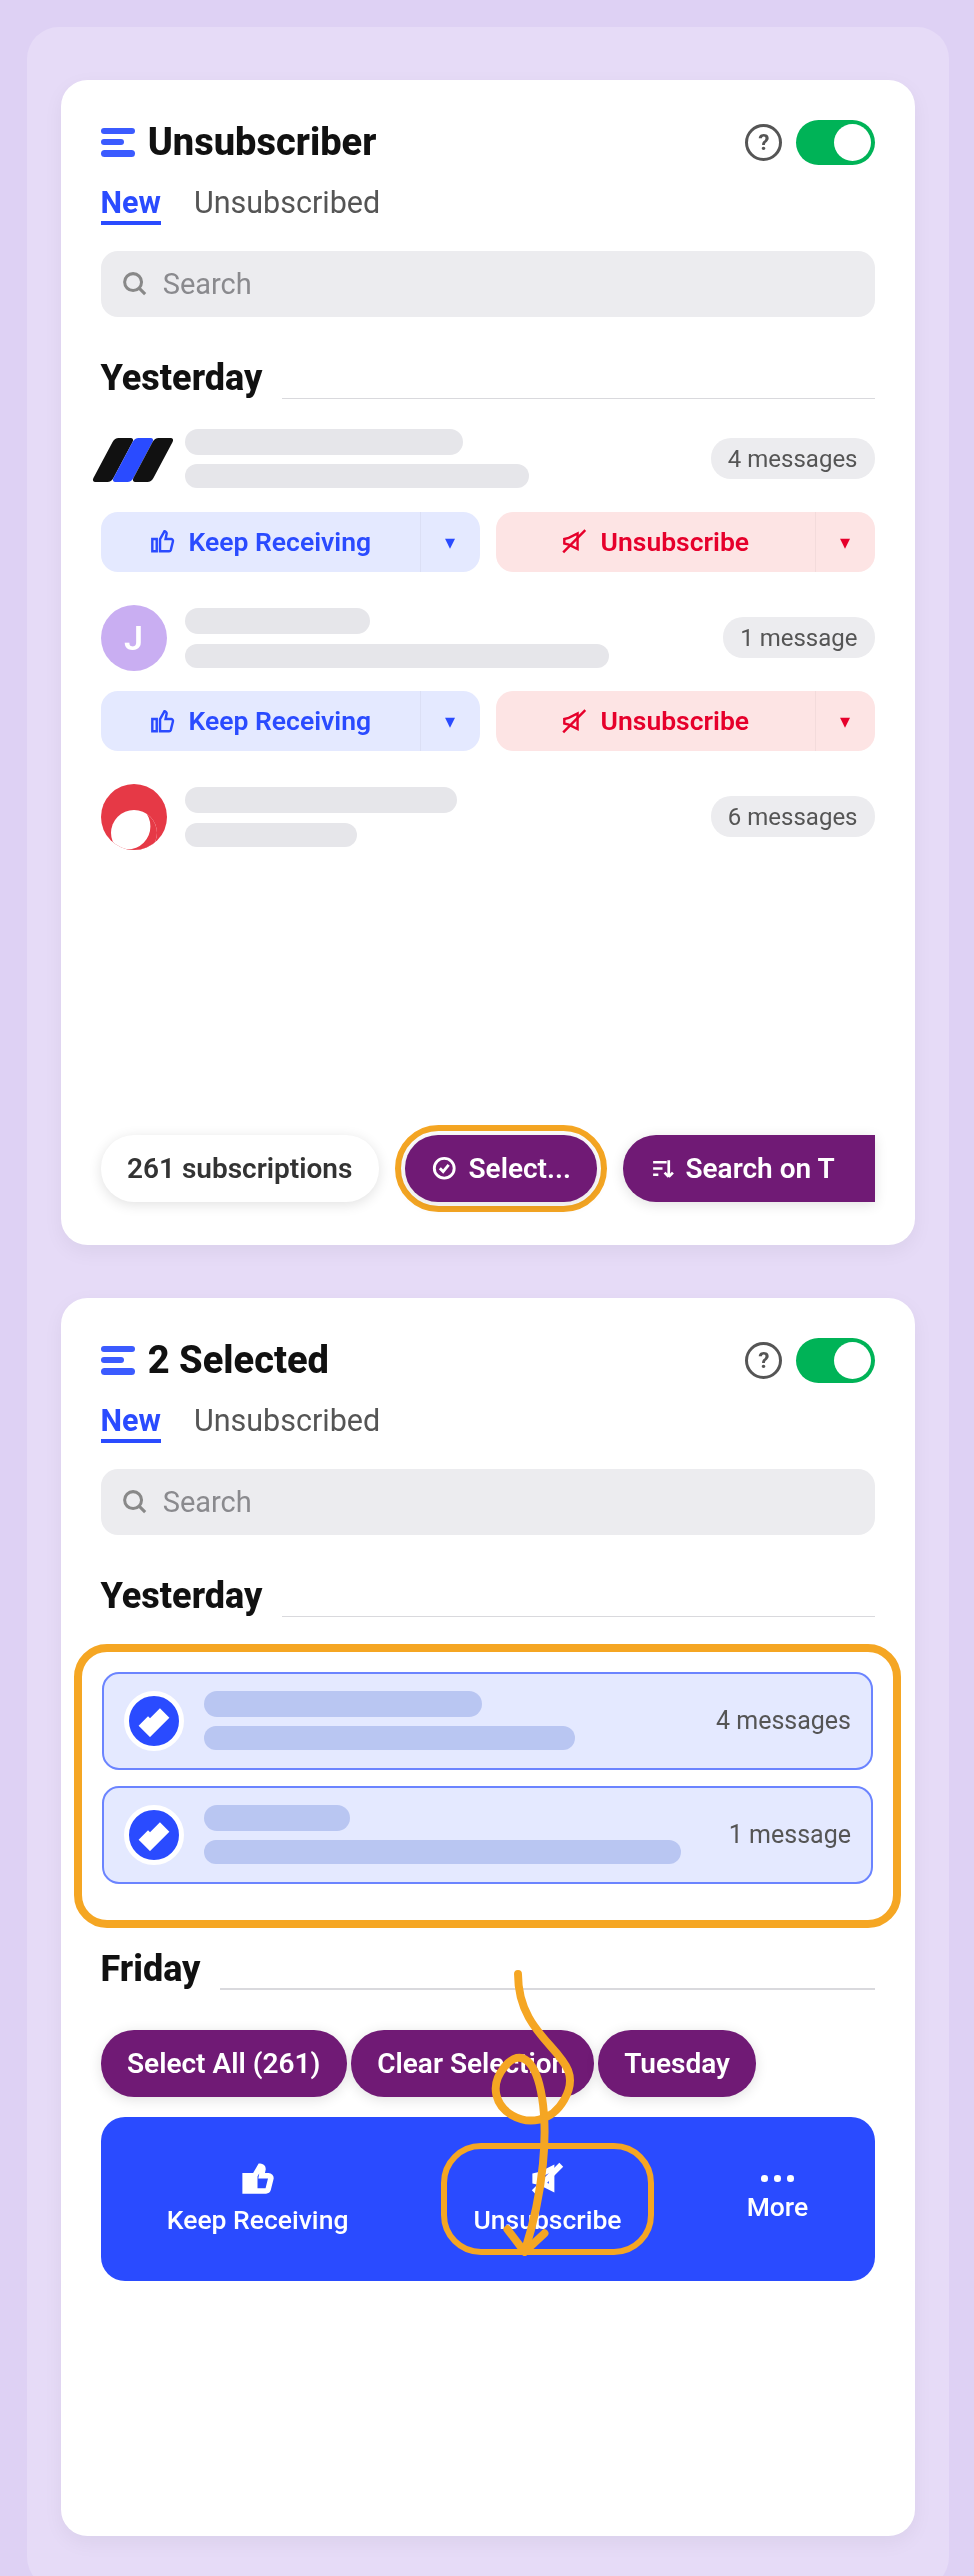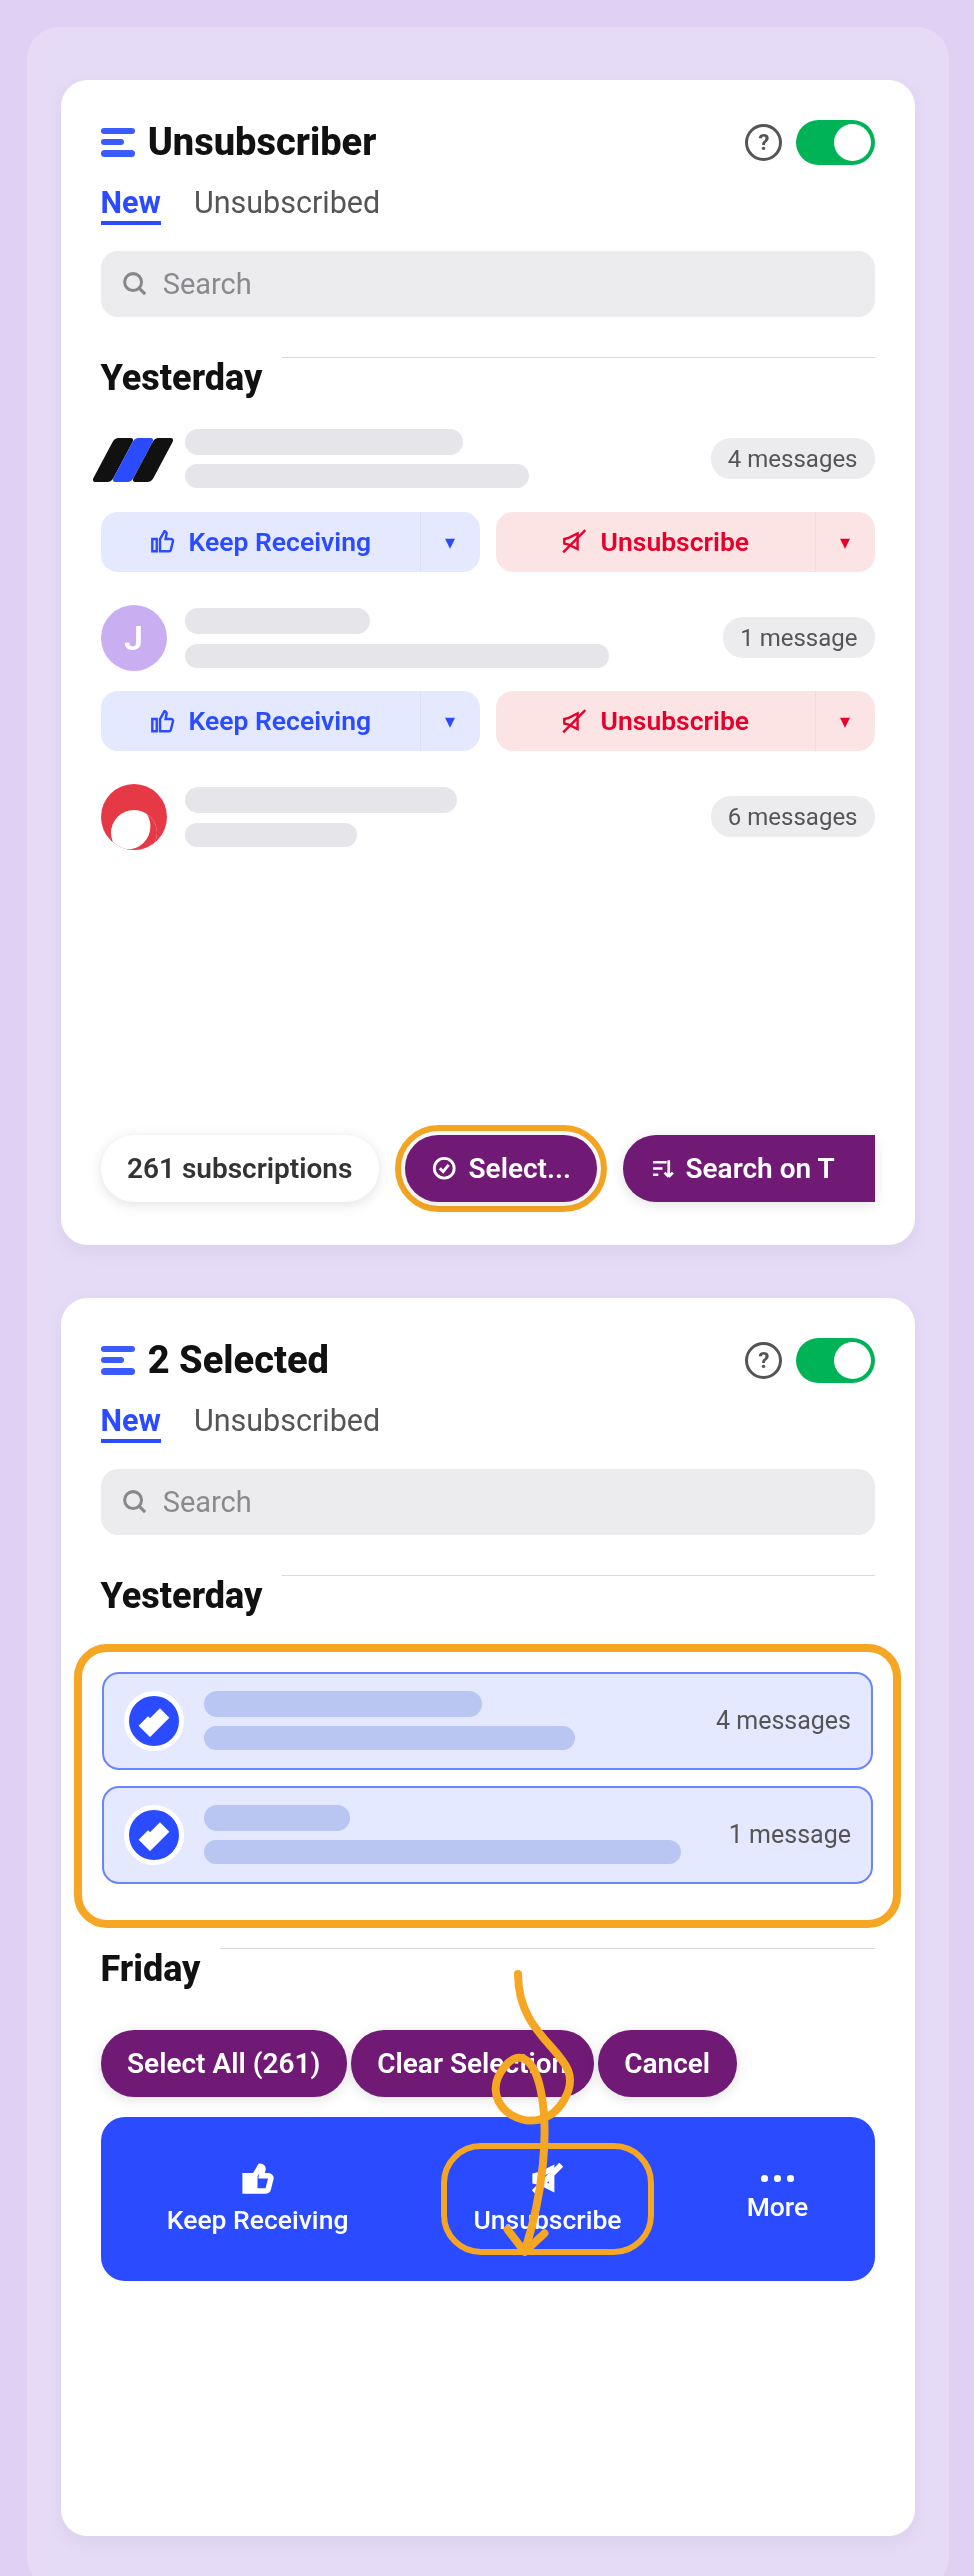--- a/index.html
+++ b/index.html
@@ -20,21 +20,21 @@
   .toggle::after { content:""; position:absolute; right:4px; top:4px; width:37px; height:37px; background:#fff; border-radius:50%; }
 
   .tabs { display:flex; gap:33px; font-size:30.5px; margin-bottom:26.5px; }
   .tab { color:#555; padding-bottom:1px; }
   .tab.active { color:#2a4bff; font-weight:700; border-bottom:4px solid #2a4bff; }
 
   .search { background:#ececef; border-radius:17px; height:66px; display:flex; align-items:center; padding:0 20px; gap:13.2px; margin-bottom:40px; }
   .search svg { width:29px; height:29px; stroke:#888; }
   .search-ph { font-size:29px; color:#8a8a8e; }
 
-  .sec-title-row { display:flex; align-items:flex-start; gap:20px; margin-bottom:26.5px; }
+  .sec-title-row { display:flex; align-items:flex-end; gap:20px; margin-bottom:26.5px; }
   .sec-title { font-size:36px; font-weight:800; color:#111; }
   .sec-line { flex:1; height:1.3px; background:#d9d9dd; }
 
   .item { display:flex; align-items:center; gap:18.5px; margin-bottom:20px; }
   .avatar { width:66px; height:66px; border-radius:50%; background:#ddd; flex-shrink:0; display:flex; align-items:center; justify-content:center; }
   .avatar.v1 { background:#fff; }
   .avatar.v2 { background:#c9aef2; color:#fff; font-size:34px; font-weight:600; }
   .avatar.v3 { background:#e63946; position:relative; overflow:hidden; }
   .avatar.v3::after { content:""; position:absolute; width:46px; height:46px; border-radius:50%; background:#fff; bottom:-6.6px; left:10px; box-shadow: inset -6.6px -6.6px 0 #e63946; }
   .blur-lines { flex:1; display:flex; flex-direction:column; gap:9.3px; }
@@ -270,21 +270,21 @@
     </div>
 
     <svg class="arrow-svg" viewBox="0 0 260 460">
       <path d="M130 10 C 130 120, 240 130, 200 200 C 160 270, 60 210, 110 150 C 160 90, 200 240, 140 430" fill="none" stroke="#f5a623" stroke-width="12" stroke-linecap="round"></path>
       <path d="M140 430 l -26 -34 m 26 34 l 30 -28" fill="none" stroke="#f5a623" stroke-width="12" stroke-linecap="round"></path>
     </svg>
 
     <div class="sel-toolbar">
       <div class="pill-dark">Select All (261)</div>
       <div class="pill-dark">Clear Selection</div>
-      <div class="pill-dark">Cancel</div>
+      <div class="pill-dark">Tuesday</div>
     </div>
 
     <div class="action-bar">
       <div class="action">
         <svg viewBox="0 0 24 24">
             <path d="M7 10v11H3V10h4zm3 11V10l4-7c1 0 2 1 2 2l-1 5h5c1 0 2 1 1.7 2l-2 8c-.2.6-.8 1-1.5 1H10z"></path>
           </svg>
         <span>Keep Receiving</span>
       </div>
       <div class="hl-action-ring">

